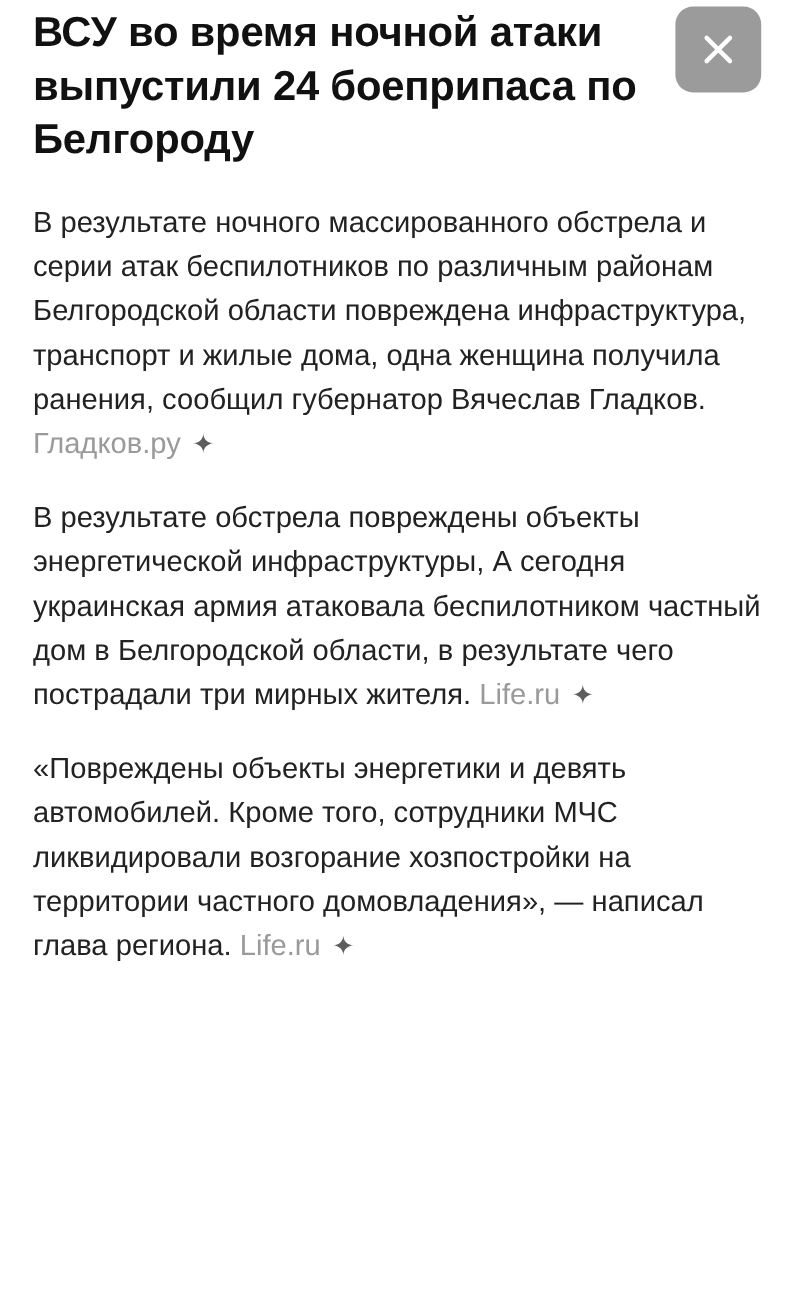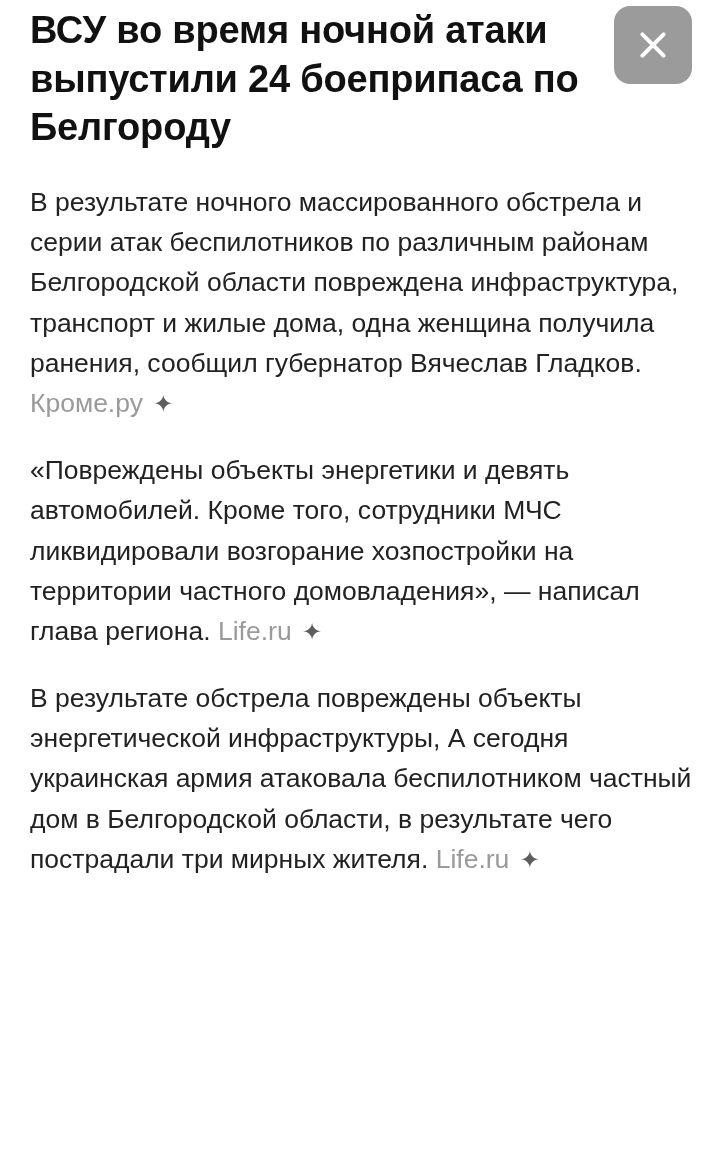--- a/index.html
+++ b/index.html
@@ -97,30 +97,30 @@
 
   <div class="header-row">
     <h1 class="article-title">ВСУ во время ночной атаки выпустили 24 боеприпаса по Белгороду</h1>
     <button class="close-button">
       <span class="x-glyph"></span>
     </button>
   </div>
 
   <p class="body-block first">
     <span>В результате ночного массированного обстрела и серии атак беспилотников по различным районам Белгородской области повреждена инфраструктура, транспорт и жилые дома, одна женщина получила ранения, сообщил губернатор Вячеслав Гладков.</span>
-    <span class="source">Кроме.ру</span>
+    <span class="source">Гладков.ру</span>
     <span class="spark">✦</span>
   </p>
 
+
+  <p class="body-block">
+    <span>В результате обстрела повреждены объекты энергетической инфраструктуры, А сегодня украинская армия атаковала беспилотником частный дом в Белгородской области, в результате чего пострадали три мирных жителя.</span>
+    <span class="source">Life.ru</span>
+    <span class="spark">✦</span>
+  </p>
 
   <p class="body-block">
     <span>«Повреждены объекты энергетики и девять автомобилей. Кроме того, сотрудники МЧС ликвидировали возгорание хозпостройки на территории частного домовладения», — написал глава региона.</span>
     <span class="source">Life.ru</span>
     <span class="spark">✦</span>
   </p>
 
-  <p class="body-block">
-    <span>В результате обстрела повреждены объекты энергетической инфраструктуры, А сегодня украинская армия атаковала беспилотником частный дом в Белгородской области, в результате чего пострадали три мирных жителя.</span>
-    <span class="source">Life.ru</span>
-    <span class="spark">✦</span>
-  </p>
-
 </div>
 
 </body></html>

